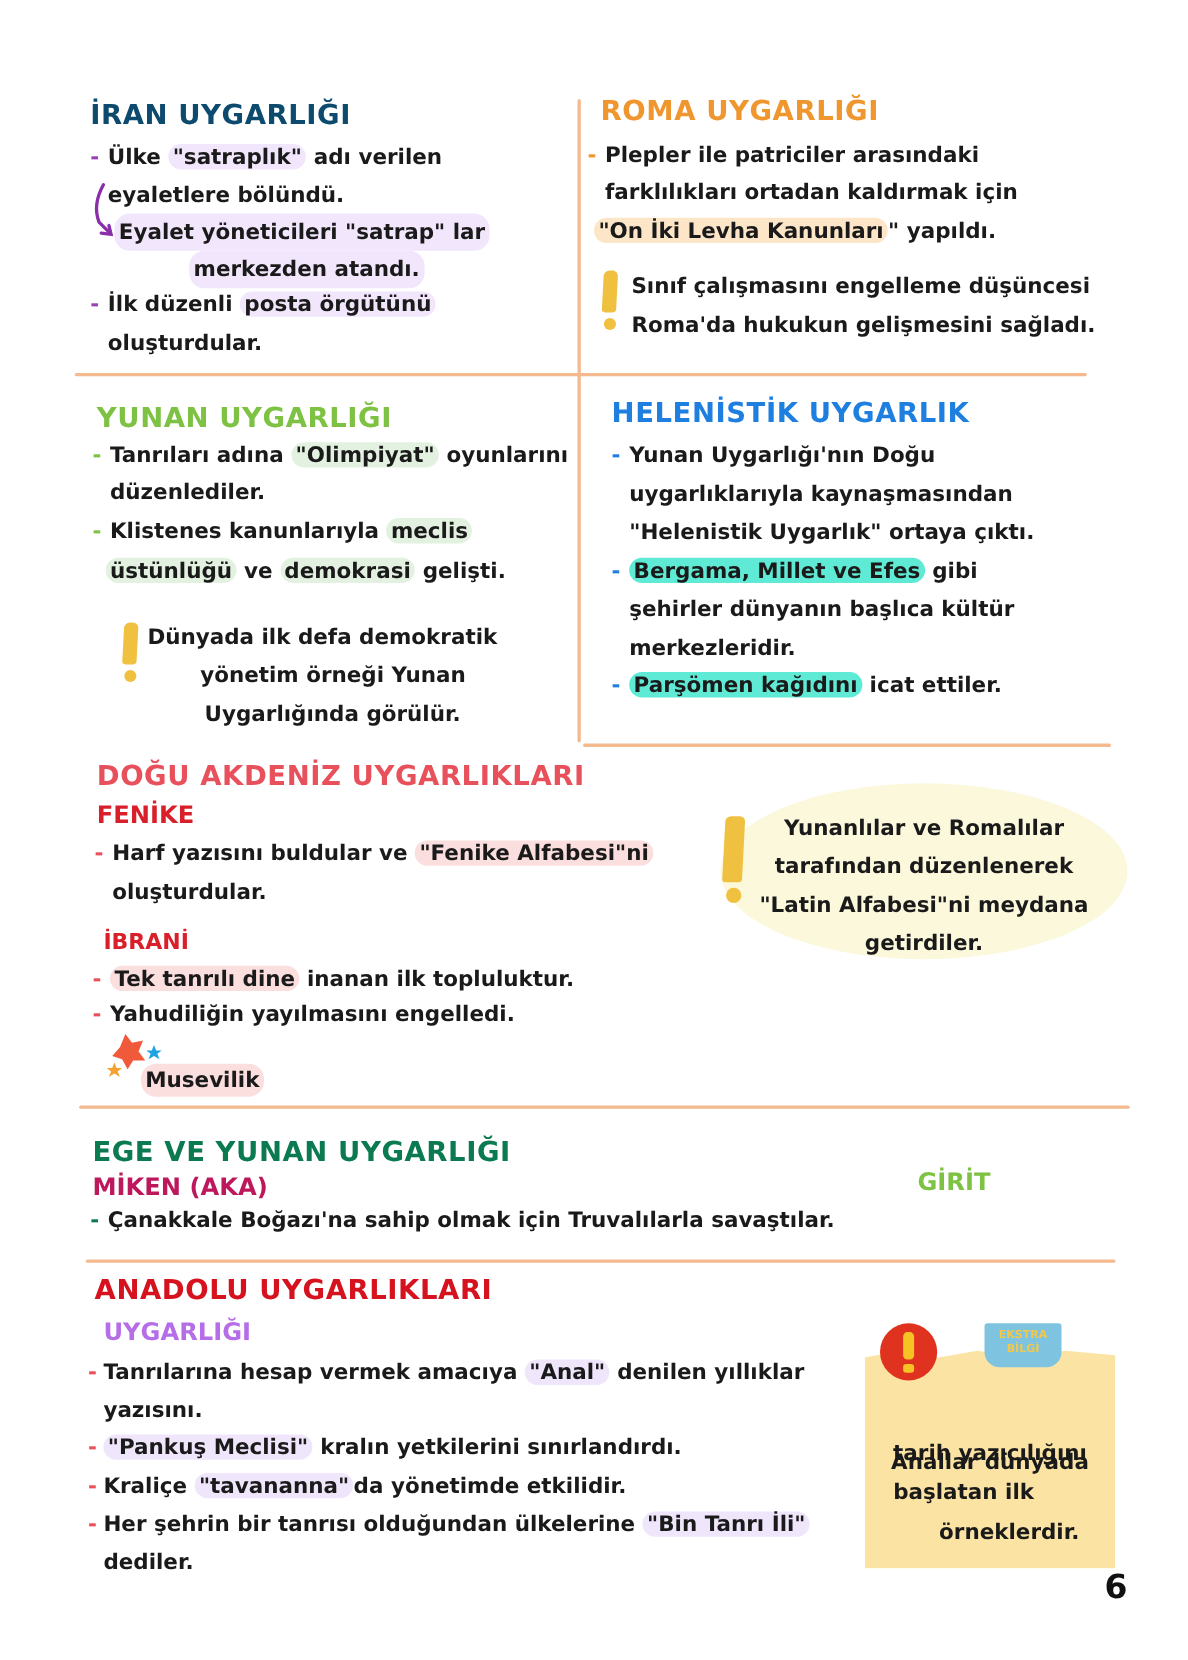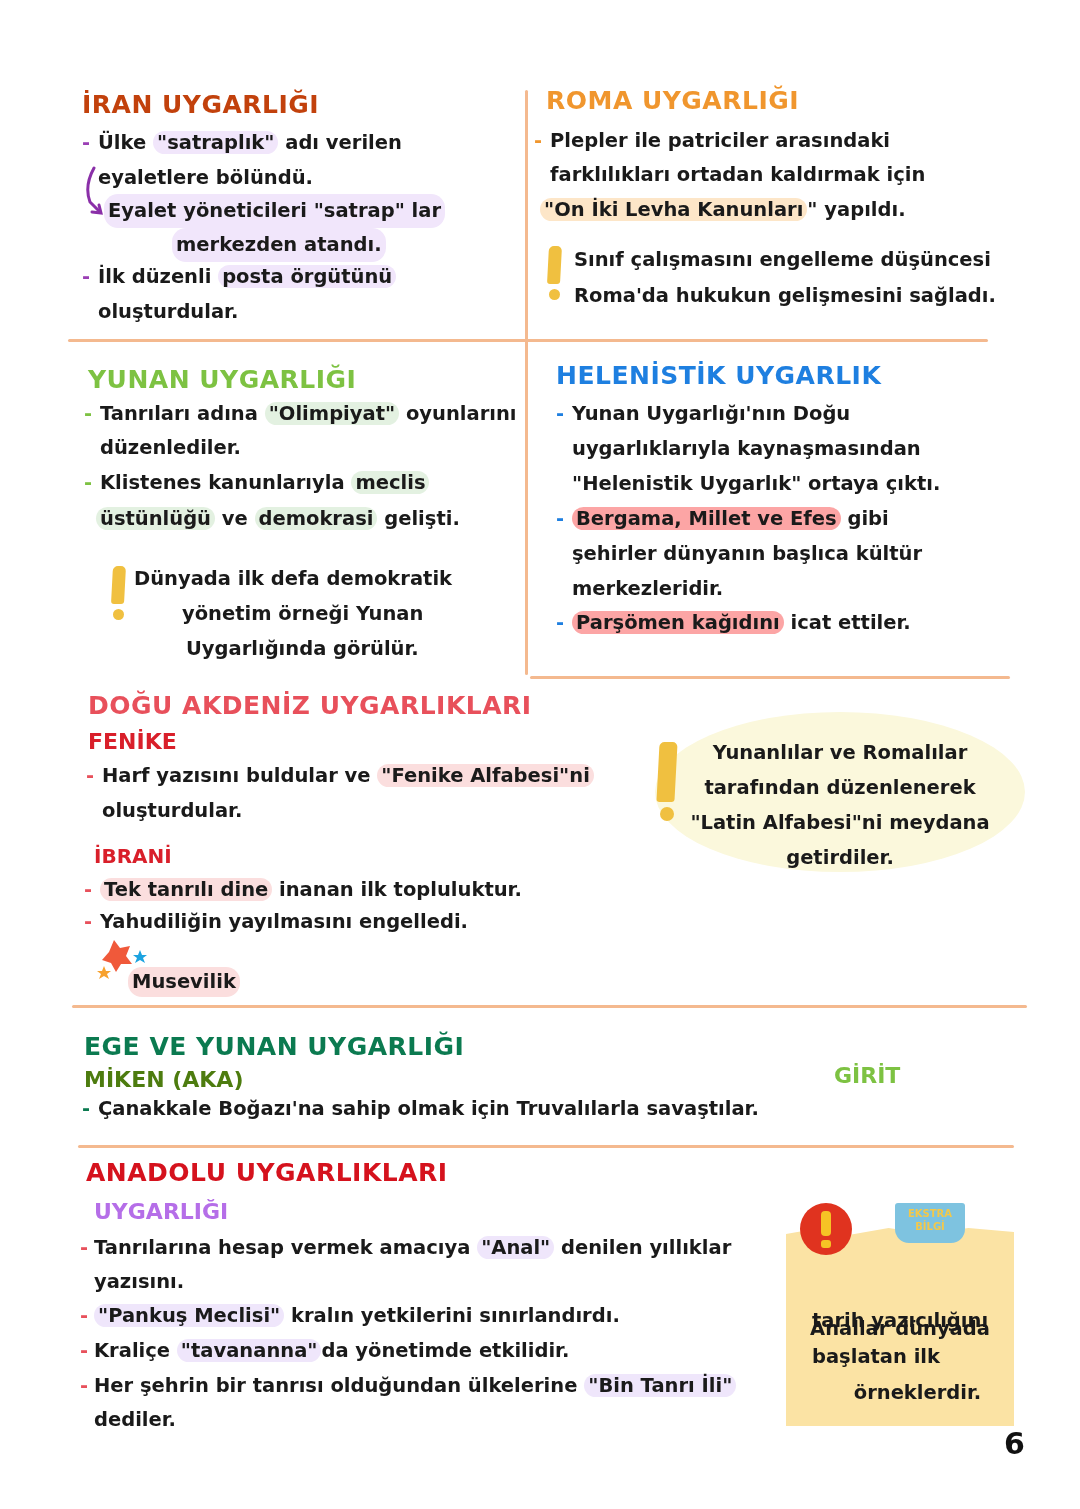--- a/index.html
+++ b/index.html
@@ -9,41 +9,41 @@
   }
   .abs { position: absolute; }
   .heading { font-family: "DejaVu Sans", sans-serif; font-weight: bold; font-size: 25px; letter-spacing: 0.5px; line-height: 30px; white-space: nowrap; }
   .sub { font-weight: bold; font-size: 22px; line-height: 28px; white-space: nowrap; }
   .line { font-size: 19.5px; line-height: 34px; white-space: nowrap; font-weight: 600; }
   .dash { font-weight: bold; display: inline-block; width: 16px; }
   .hl { border-radius: 14px; padding: 0 4px; }
   .hl-purple { background: #f1e6fb; }
   .hl-orange { background: #fde6c8; }
   .hl-green { background: #e3f1e1; }
-  .hl-blue { background: #fca5a5; }
+  .hl-blue { background: #5eead4; }
   .hl-pink { background: #fbdede; }
   .hl-lilac { background: #efe6fb; }
   .hline { position: absolute; height: 3px; background: #f4b98f; border-radius: 2px; }
   .vline { position: absolute; width: 3px; background: #f4b98f; border-radius: 2px; }
   .excl { position: absolute; width: 16px; }
   .excl .bar { width: 13px; height: 38px; background: #f0c040; border-radius: 5px 5px 3px 3px; margin: 0 auto; transform: skewX(-3deg); }
   .excl .dot { width: 11px; height: 11px; background: #f0c040; border-radius: 50%; margin: 5px auto 0; }
   .center { text-align: center; }
 </style>
 </head>
 <body>
 
 <div class="vline" style="left:525px; top:90px; height:585px;"></div>
 <div class="hline" style="left:68px; top:339px; width:920px;"></div>
 <div class="hline" style="left:530px; top:676px; width:480px;"></div>
 <div class="hline" style="left:72px; top:1005px; width:955px;"></div>
 <div class="hline" style="left:78px; top:1145px; width:936px;"></div>
 
 <section>
-  <div class="abs heading" style="left:82px; top:90px; color:#c2410c;">İRAN UYGARLIĞI</div>
+  <div class="abs heading" style="left:82px; top:90px; color:#0c4a6e;">İRAN UYGARLIĞI</div>
   <div class="abs line" style="left:82px; top:126px;">
     <span class="dash" style="color:#9b3fb5">-</span><span>Ülke </span><span class="hl hl-purple">"satraplık"</span><span> adı verilen</span>
   </div>
   <div class="abs line" style="left:98px; top:161px;">eyaletlere bölündü.</div>
   <svg class="abs" style="left:82px; top:166px;" width="24" height="52" viewBox="0 0 24 52">
       <path d="M12 2 Q2 20 8 36 L18 46" stroke="#8a2fa8" stroke-width="3" fill="none" stroke-linecap="round"></path>
       <path d="M10 46 L19 47 L17 39" stroke="#8a2fa8" stroke-width="3" fill="none" stroke-linecap="round"></path>
     </svg>
   <div class="abs line hl hl-purple" style="left:104px; top:194px;">Eyalet yöneticileri "satrap" lar</div>
   <div class="abs line hl hl-purple" style="left:172px; top:228px;">merkezden atandı.</div>
@@ -135,21 +135,21 @@
       <div class="dot" style="width:14px;height:14px;"></div>
     </div>
   <div class="abs line center" style="left:680px; width:320px; top:736px;">Yunanlılar ve Romalılar</div>
   <div class="abs line center" style="left:680px; width:320px; top:771px;">tarafından düzenlenerek</div>
   <div class="abs line center" style="left:680px; width:320px; top:806px;">"Latin Alfabesi"ni meydana</div>
   <div class="abs line center" style="left:680px; width:320px; top:841px;">getirdiler.</div>
 </section>
 
 <section>
   <div class="abs heading" style="left:84px; top:1032px; color:#0b7a50;">EGE VE YUNAN UYGARLIĞI</div>
-  <div class="abs sub" style="left:84px; top:1066px; color:#4d7c0f;">MİKEN (AKA)</div>
+  <div class="abs sub" style="left:84px; top:1066px; color:#be185d;">MİKEN (AKA)</div>
   <div class="abs sub" style="left:834px; top:1062px; color:#7dc242;">GİRİT</div>
   <div class="abs line" style="left:82px; top:1092px;">
     <span class="dash" style="color:#0b7a50">-</span><span>Çanakkale Boğazı'na sahip olmak için Truvalılarla savaştılar.</span>
   </div>
 </section>
 
 <section>
   <div class="abs heading" style="left:86px; top:1158px; color:#d5121d;">ANADOLU UYGARLIKLARI</div>
   <div class="abs sub" style="left:94px; top:1198px; color:#b56ee8;">UYGARLIĞI</div>
   <div class="abs line" style="left:80px; top:1231px;">

